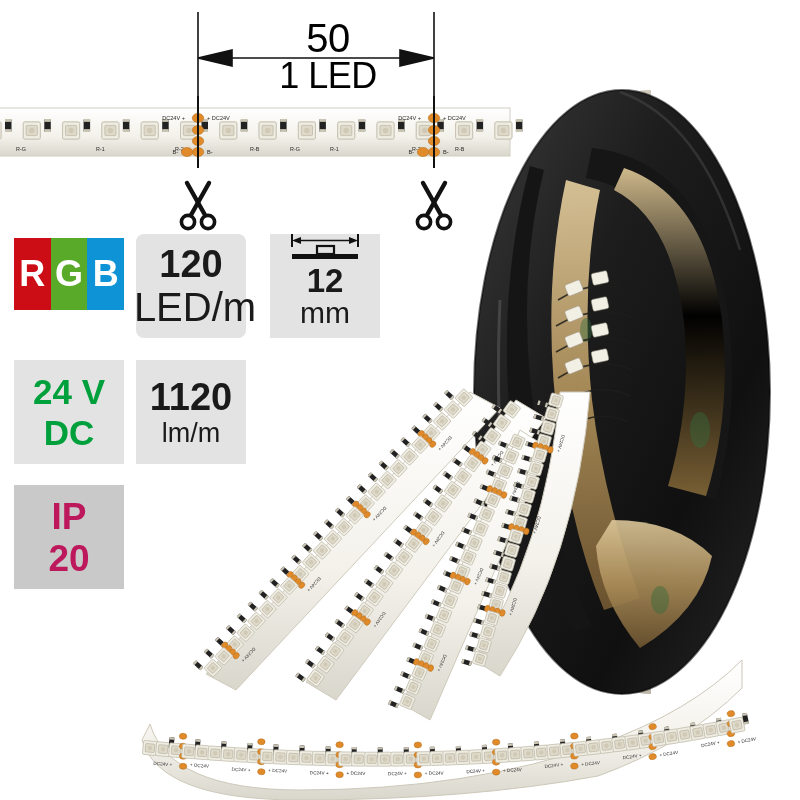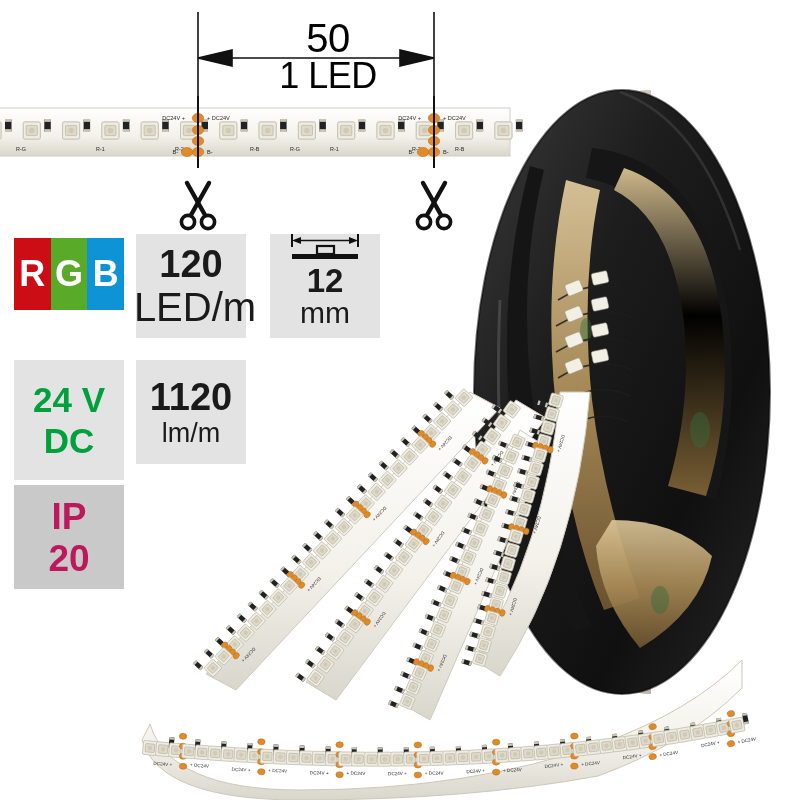--- a/index.html
+++ b/index.html
@@ -77,32 +77,32 @@
     display: flex;
     align-items: center;
     justify-content: center;
     font-size: 36px;
     font-weight: bold;
     color: #ffffff;
     font-family: "Liberation Sans", sans-serif;
   }
 
   
-  #badge-density { left: 136px; top: 234px; width: 110px; height: 104px; }
+  #badge-density { left: 136px; top: 234px; width: 110px; height: 104px; border-radius: 8px; }
   #badge-density .line1 { font-size: 38px; }
   #badge-density .line2 { font-size: 40px; margin-top: 4px; margin-left: 8px; }
 
   
   #badge-width { left: 270px; top: 234px; width: 110px; height: 104px; justify-content: flex-start; padding-top: 0; }
   #badge-width .line1 { font-size: 33px; margin-top: 2px; }
   #badge-width .line2 { font-size: 30px; margin-top: 1px; }
   .profile-icon { width: 74px; height: 28px; display: block; }
 
   
-  #badge-voltage { left: 14px; top: 360px; width: 110px; height: 120px; }
+  #badge-voltage { left: 14px; top: 360px; width: 110px; height: 104px; }
   #badge-voltage .line1, #badge-voltage .line2 { color: #00a03c; font-weight: bold; }
   #badge-voltage .line1 { font-size: 35px; }
   #badge-voltage .line2 { font-size: 35px; margin-top: 6px; }
 
   
   #badge-flux { left: 136px; top: 360px; width: 110px; height: 104px; }
   #badge-flux .line1 { font-size: 38px; }
   #badge-flux .line2 { font-size: 27px; margin-top: 4px; }
 
   

